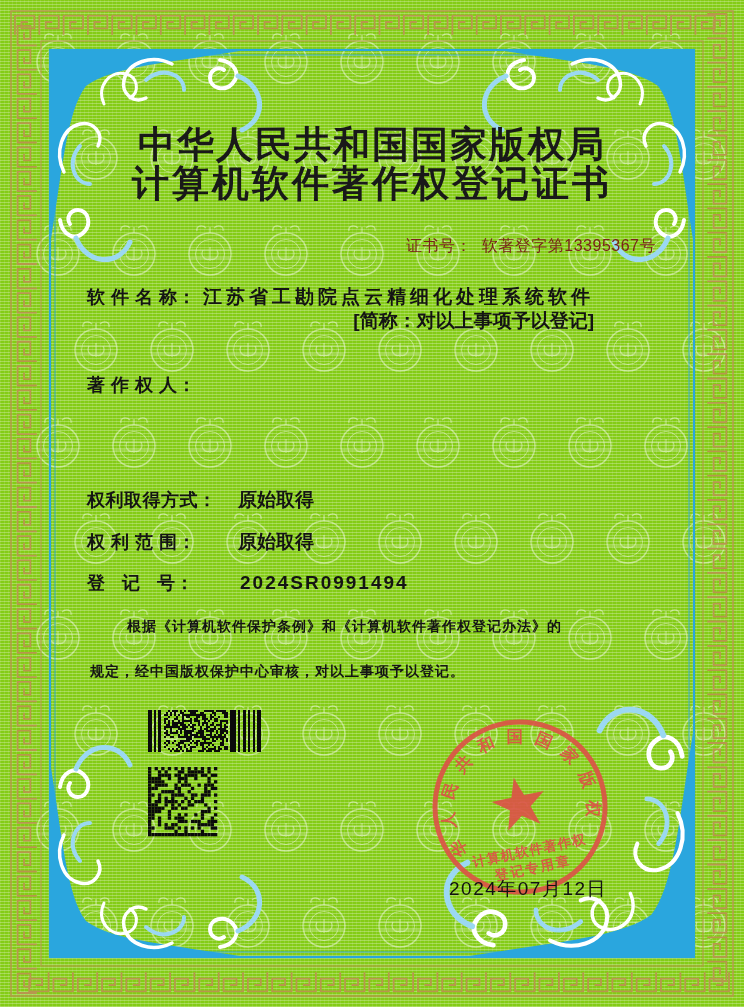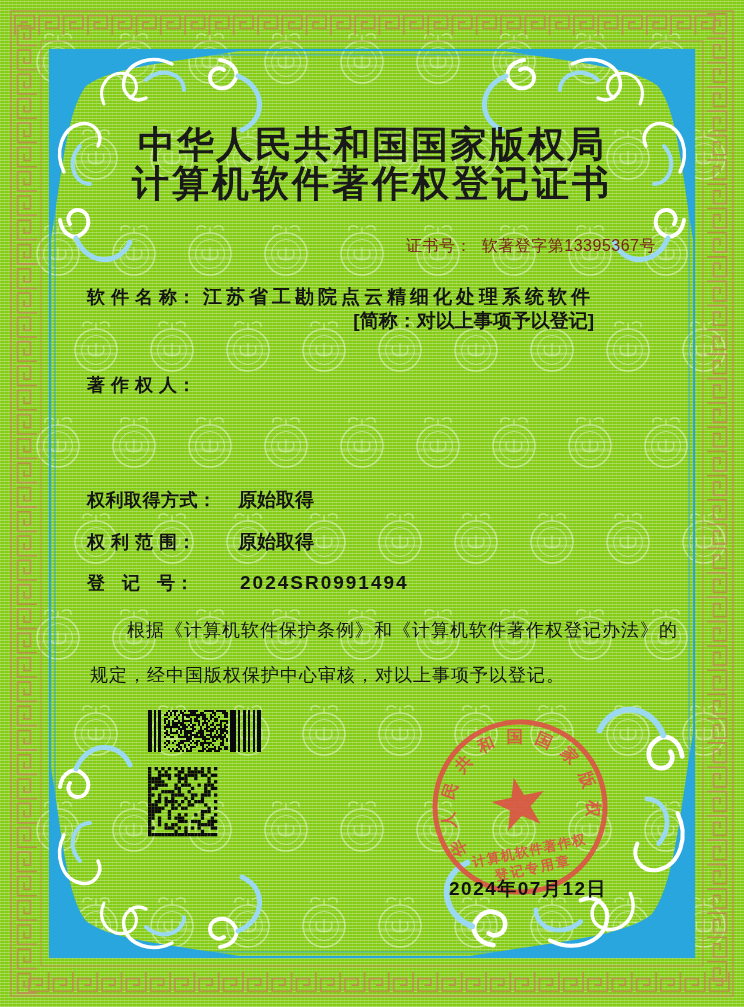--- a/index.html
+++ b/index.html
@@ -22,28 +22,28 @@
   .t1{top:120px;font-size:37px;letter-spacing:2px;}
   .t2{top:159px;font-size:37px;letter-spacing:3px;}
   .certno{position:absolute;right:88px;top:236px;font-weight:400;font-size:16px;
     letter-spacing:.5px;color:var(--certred,#7a221b);white-space:pre;}
   .row{position:absolute;left:0;width:744px;}
   .lbl{position:absolute;left:87px;top:0;font-weight:700;font-size:18px;line-height:24px;
     letter-spacing:.5px;white-space:pre;}
   .val{position:absolute;top:0;font-weight:700;font-size:19px;line-height:24px;text-align:right;}
   .vl{display:block;white-space:pre;}
   .spaced{letter-spacing:4px;}
-  .stmt{position:absolute;font-weight:400;font-size:18px;letter-spacing:1px;white-space:pre;}
+  .stmt{position:absolute;font-weight:700;font-size:14px;letter-spacing:1px;white-space:pre;}
   .s1{left:127px;top:618px;}
   .s2{left:90px;top:663px;}
   #barcode{position:absolute;left:148px;top:710px;}
   #qr{position:absolute;left:148px;top:767px;}
   .seal{position:absolute;left:431px;top:718px;width:178px;height:178px;
     transform:rotate(-12deg);opacity:.9;}
-  .date{position:absolute;left:449px;top:876px;font-weight:700;font-size:19px;
+  .date{position:absolute;left:449px;top:876px;font-weight:400;font-size:19px;
     letter-spacing:1.5px;color:#111;white-space:pre;}
 </style>
 </head>
 <body>
 
 <div class="canvas">
   <div class="guilloche"></div>
   <div id="wm-layer">
       <svg width="48" height="60" class="wm" style="left: 34px; top: 28px;">
         <g stroke="rgba(255,255,255,.85)" fill="none">

